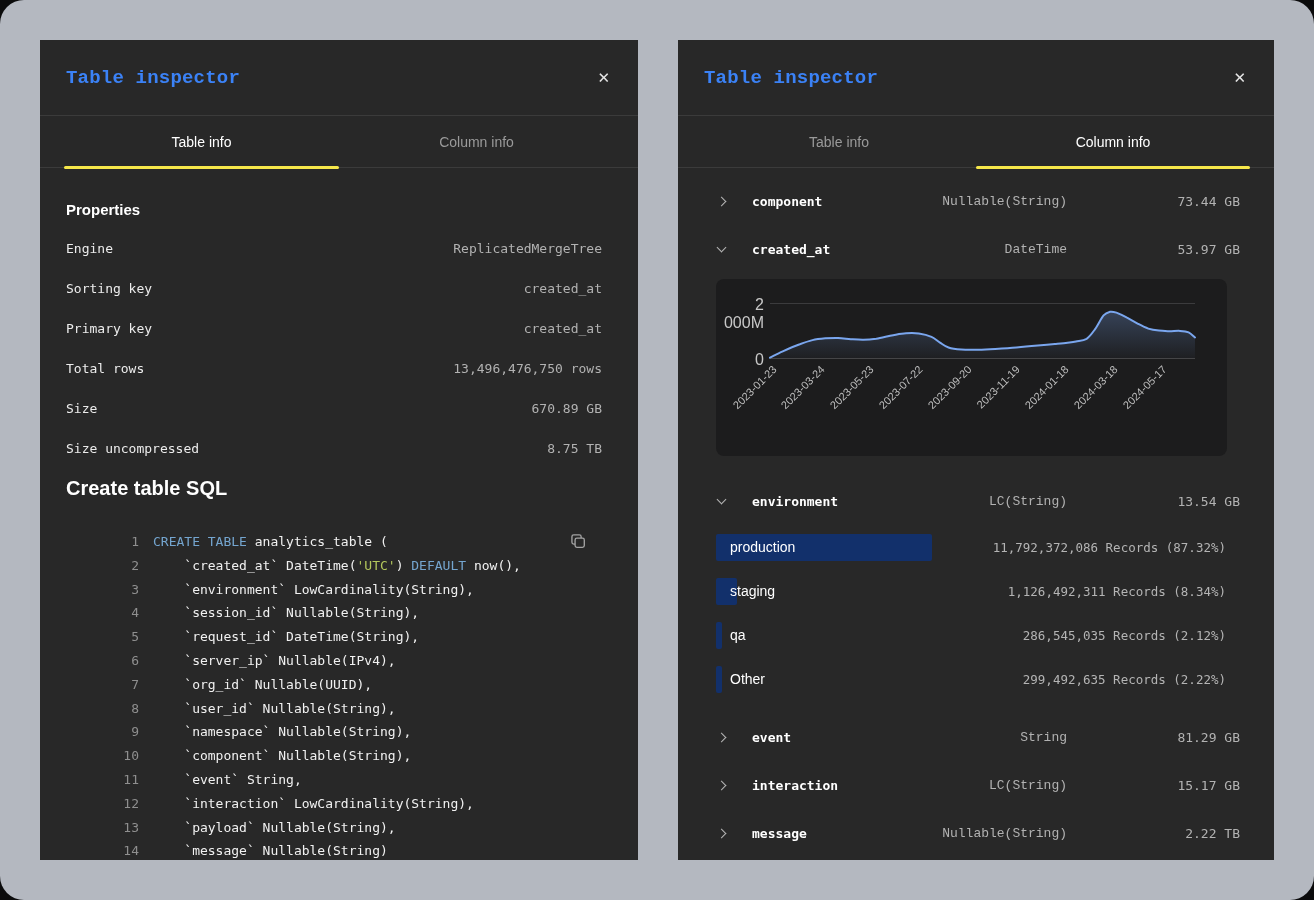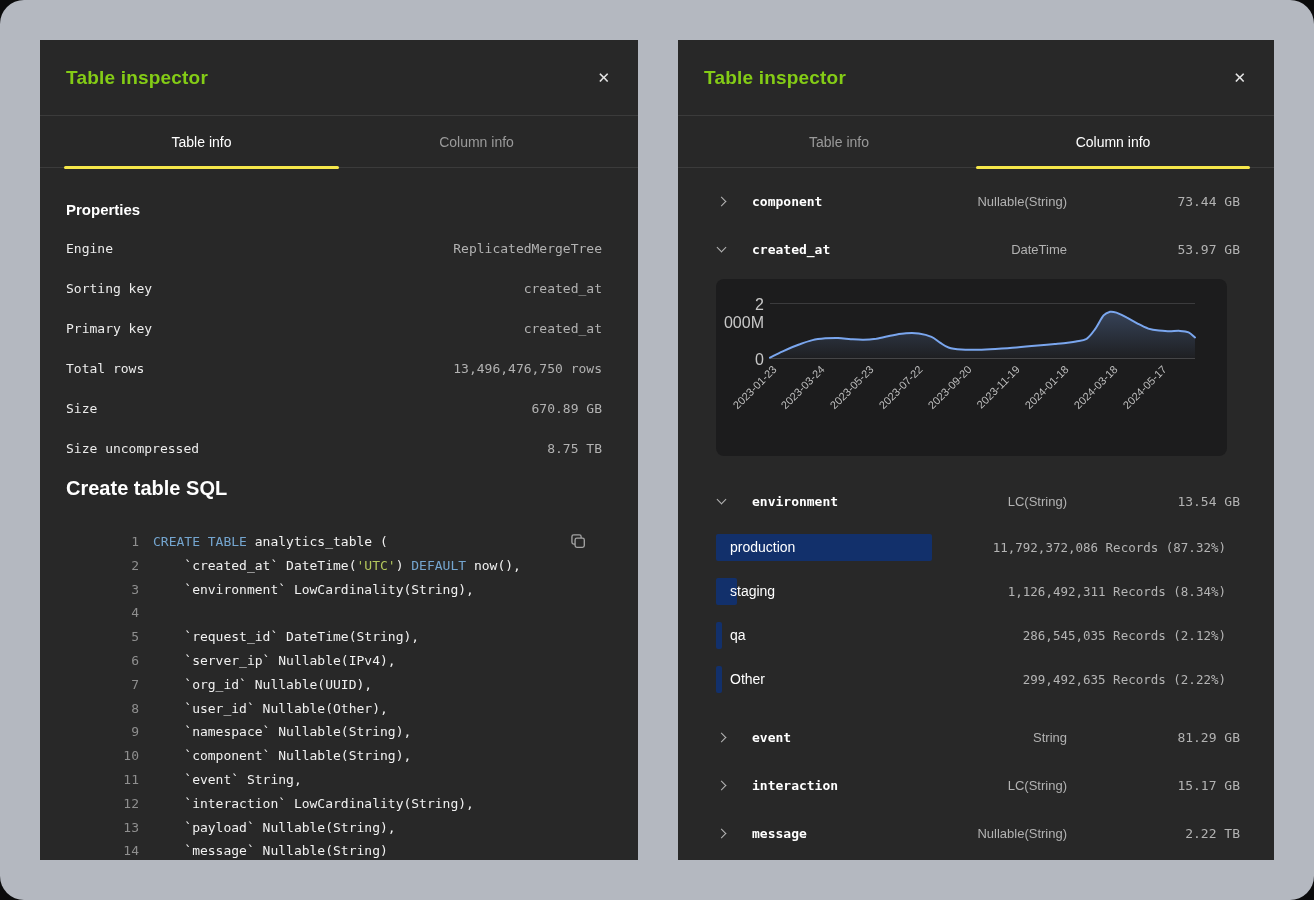--- a/index.html
+++ b/index.html
@@ -6,21 +6,21 @@
   html,body { width:1314px; height:900px; }
   body { background:#0b0b0c; font-family:"Liberation Sans", sans-serif; }
   .canvas { position:relative; width:1314px; height:900px; background:#b4b8c0; border-radius:24px; overflow:hidden; }
 
   .panel { position:absolute; top:40px; width:598px; height:820px; background:#282828; overflow:hidden; }
   .panel.left { left:40px; }
   .panel.right { left:678px; width:596px; }
 
   .panel-header { height:76px; display:flex; align-items:center; justify-content:space-between;
                   padding:0 28px 0 26px; border-bottom:1px solid #3b3b3b; }
-  .panel-title { color:#84cc16; font-size:19px; font-weight:bold; letter-spacing:.2px; }
+  .panel-title { color:#3b82f6; font-size:19px; font-weight:bold; letter-spacing:.2px;font-family:Liberation Mono, monospace; }
   .close-btn { color:#e6e6e6; font-size:15px; line-height:1; cursor:pointer; background:none; border:none;
                font-family:"Liberation Sans", sans-serif; }
 
   .tabs { height:52px; display:flex; padding:0 24px; border-bottom:1px solid #3b3b3b; }
   .tab { flex:1; position:relative; display:flex; align-items:center; justify-content:center;
          font-size:14px; color:#9a9a9a; cursor:pointer; }
   .tab.active { color:#ffffff; }
   .tab.active::after { content:""; position:absolute; left:0; right:0; bottom:-2px; height:3px;
                        background:var(--accent,#f6e74a); border-radius:2px; }
 
@@ -42,21 +42,21 @@
   .copy-btn { position:absolute; top:2px; right:14px; width:20px; height:20px; background:none; border:none; cursor:pointer; }
 
   
   .body-right { padding-top:9px; }
   .col-row { position:relative; height:48px; display:flex; align-items:center; padding-left:40px; cursor:pointer; }
   .chev-box { width:34px; flex:none; display:flex; align-items:center; }
   .chev { display:inline-block; width:7px; height:7px; border-right:1.6px solid #b5b5b5; border-bottom:1.6px solid #b5b5b5; }
   .chev.right { transform:rotate(-45deg); }
   .chev.down  { transform:rotate(45deg); margin-top:-3px; }
   .col-name { font-family:"DejaVu Sans Mono", monospace; font-weight:bold; font-size:13px; color:#ffffff; }
-  .col-type { position:absolute; right:207px; font-family:Liberation Sans, sans-serif; font-size:13px; color:#b2b2b2; }
+  .col-type { position:absolute; right:207px; font-family:Liberation Mono, monospace; font-size:13px; color:#b2b2b2; }
   .col-size { position:absolute; right:34px;  font-family:"DejaVu Sans Mono", monospace; font-size:13px; color:#b2b2b2; }
 
   .chart-box { position:relative; margin:6px 0 21px 38px; width:511px; height:177px; background:#1c1c1d; border-radius:8px; }
   .ylab { position:absolute; left:0; width:48px; text-align:right; font-size:16px; color:#c8c8c8; }
   .ylab.top { top:17px; }
   .ylab.zero { top:72px; }
   .gridline { position:absolute; left:54px; width:425px; height:1px; background:#3b3b3d; }
   .gridline.top { top:24px; }
   .gridline.base { top:79px; background:#454547; }
   .chart-svg { position:absolute; left:54px; top:24px; overflow:visible; }
@@ -131,36 +131,37 @@
             <div class="code-line">
               <span class="ln">2</span>
               <span class="ct"><span>    `created_at` DateTime(</span><span class="str">'UTC'</span><span>) </span><span class="kw">DEFAULT</span><span> now(),</span></span>
             </div>
             <div class="code-line">
               <span class="ln">3</span>
               <span class="ct"><span>    `environment` LowCardinality(String),</span></span>
             </div>
             <div class="code-line">
               <span class="ln">4</span>
+              <span class="ct"><span>    `session_id` Nullable(String),</span></span>
             </div>
             <div class="code-line">
               <span class="ln">5</span>
               <span class="ct"><span>    `request_id` DateTime(String),</span></span>
             </div>
             <div class="code-line">
               <span class="ln">6</span>
               <span class="ct"><span>    `server_ip` Nullable(IPv4),</span></span>
             </div>
             <div class="code-line">
               <span class="ln">7</span>
               <span class="ct"><span>    `org_id` Nullable(UUID),</span></span>
             </div>
             <div class="code-line">
               <span class="ln">8</span>
-              <span class="ct"><span>    `user_id` Nullable(Other),</span></span>
+              <span class="ct"><span>    `user_id` Nullable(String),</span></span>
             </div>
             <div class="code-line">
               <span class="ln">9</span>
               <span class="ct"><span>    `namespace` Nullable(String),</span></span>
             </div>
             <div class="code-line">
               <span class="ln">10</span>
               <span class="ct"><span>    `component` Nullable(String),</span></span>
             </div>
             <div class="code-line">

